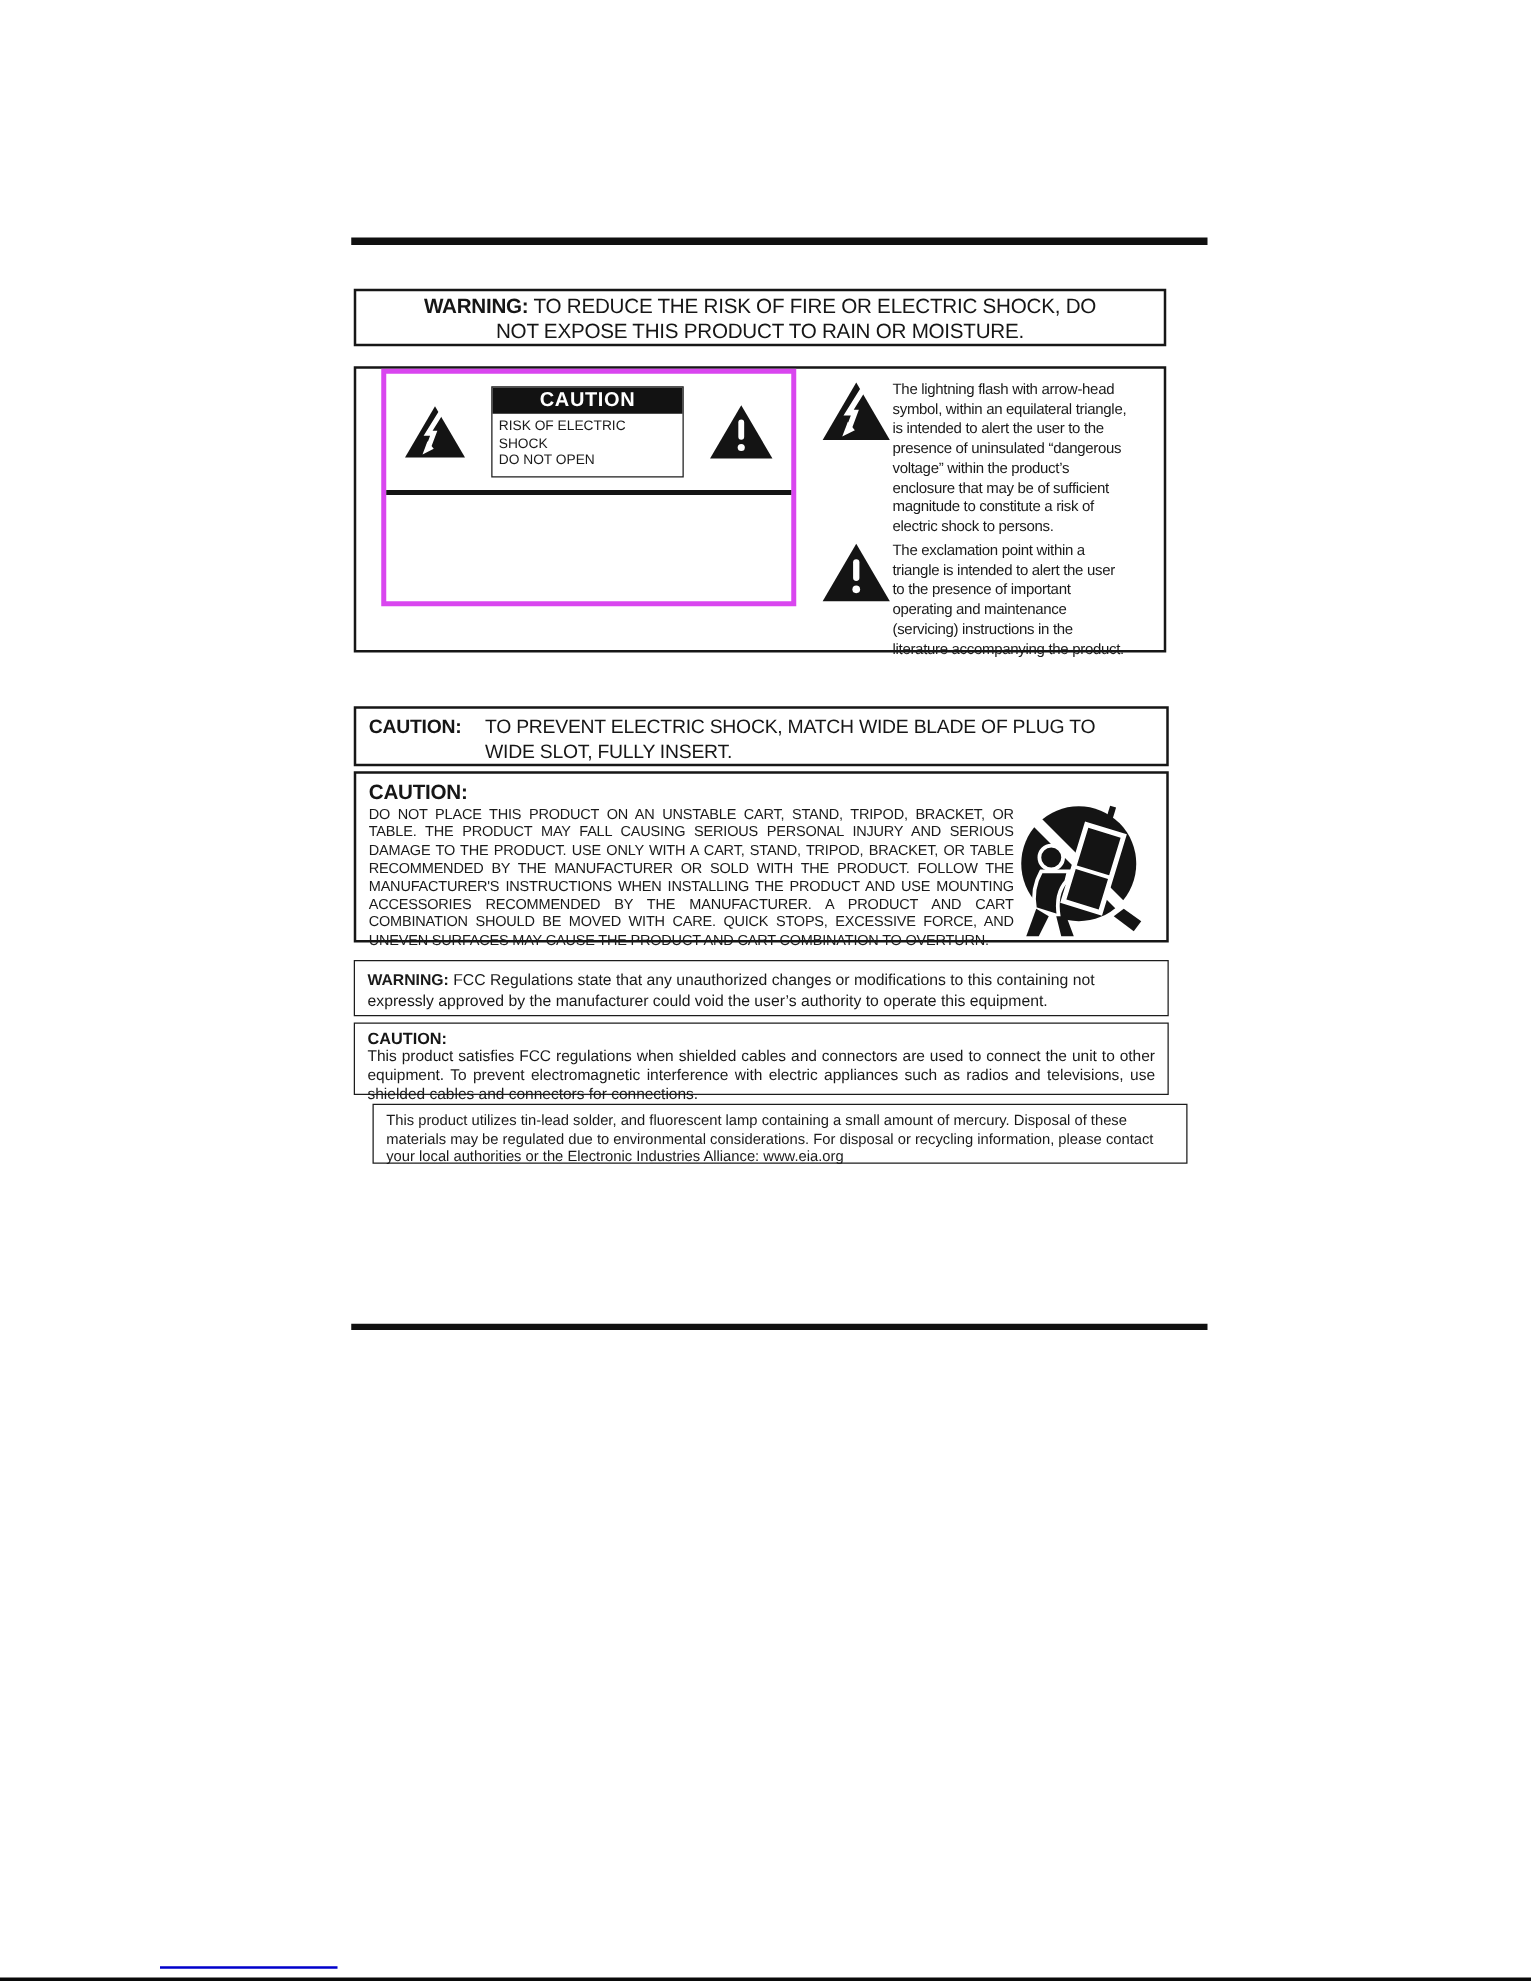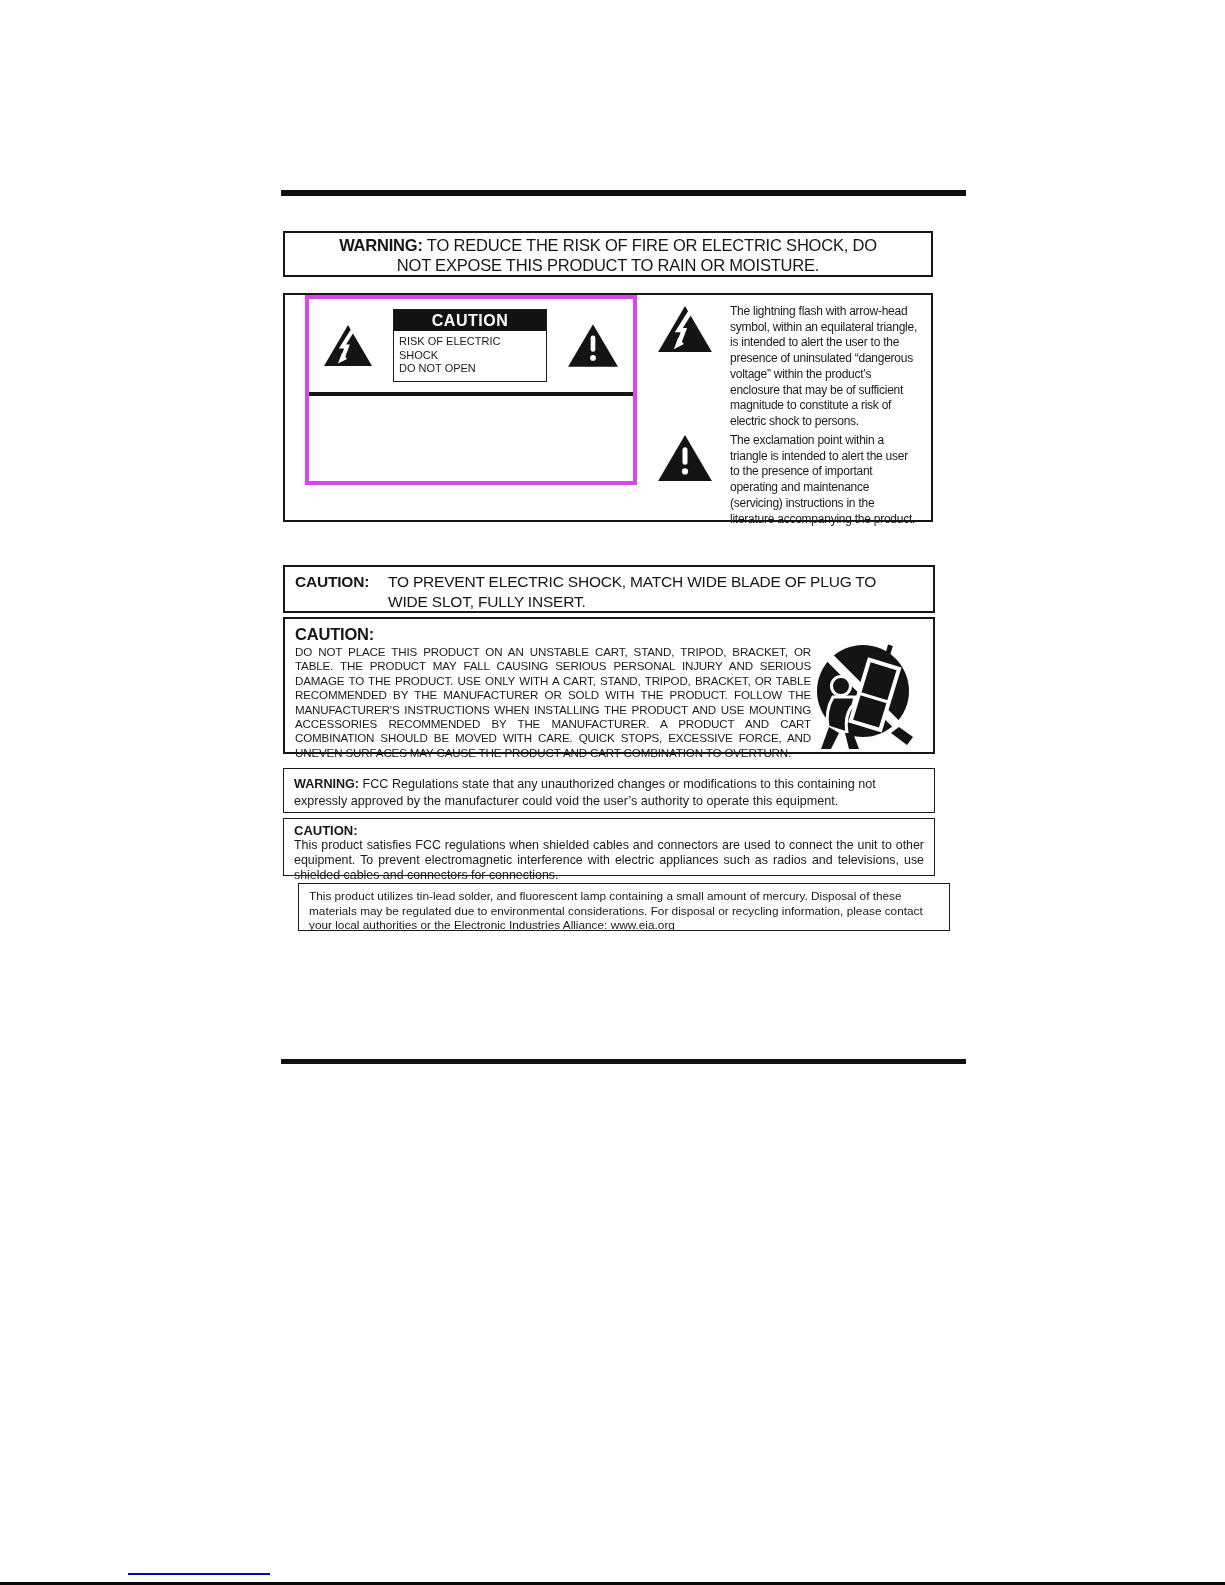--- a/index.html
+++ b/index.html
@@ -27,21 +27,21 @@
   #inner-label-box{position:absolute;left:20px;top:0;width:332px;height:190px;
                    border:4px solid #d946ef;box-sizing:border-box;}
   #inner-top{height:97px;border-bottom:4px solid #141414;display:flex;align-items:center;
              justify-content:space-between;padding:0 14px;box-sizing:border-box;}
   .cau-badge{width:152px;border:1.5px solid #1c1c1c;}
   .cau-badge-head{background:#121212;color:#fff;text-align:center;font-weight:bold;
                   font-size:16px;line-height:21px;letter-spacing:0.5px;}
   .cau-badge-body{font-size:11px;line-height:13.5px;padding:4px 5px 5px 5px;color:#1a1a1a;}
   #inner-bottom{padding:11px 6px 0 6px;text-align:center;font-size:11px;line-height:13.8px;
                 color:#1a1a1a;letter-spacing:-0.1px;}
-  .note-item{position:absolute;left:372px;display:flex;gap:17px;}
+  .note-item{position:absolute;left:372px;display:flex;gap:1px;}
   .note-text{width:208px;font-size:12px;line-height:15.7px;color:#1a1a1a;letter-spacing:-0.25px;}
   #note1{top:9px;}
   #note2{top:138px;justify-content:space-between;}
 
   
   #plug-caution{left:283px;top:565px;width:652px;height:48px;display:flex;
                 padding:5px 10px;font-size:15.5px;line-height:19.5px;letter-spacing:-0.2px;}
   #plug-caution .lbl{flex:0 0 93px;}
 
   

